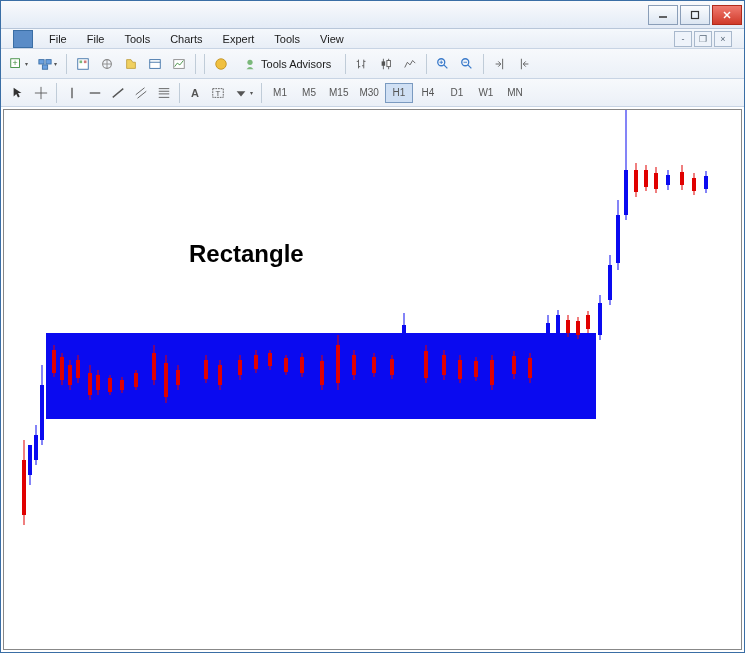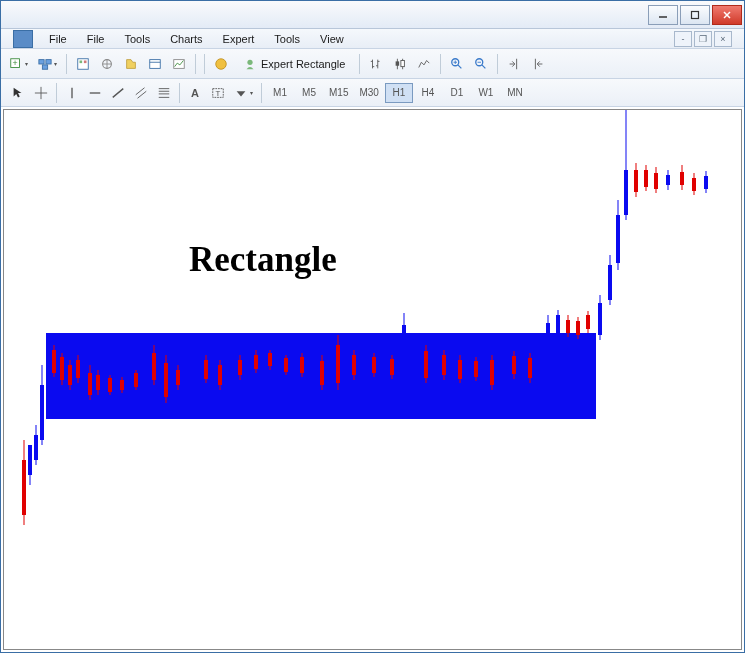--- a/index.html
+++ b/index.html
@@ -24,21 +24,21 @@
     .tool-btn { height: 22px; min-width: 22px; padding: 0 3px; border: 1px solid transparent; background: transparent; display: flex; align-items: center; justify-content: center; cursor: pointer; position: relative; }
     .tool-btn.dropdown::after { content: "▾"; font-size: 6px; margin-left: 2px; color: #555; }
     .tool-sep { width: 1px; height: 20px; background: #c0ccd8; margin: 0 3px; }
     .tool-text-btn { height: 22px; padding: 0 8px; border: 1px solid transparent; background: transparent; display: flex; align-items: center; gap: 4px; cursor: pointer; font-size: 11px; color: #1a1a1a; }
     
     .toolbar2 { height: 28px; background: linear-gradient(to bottom, #f7f9fc, #ebf0f7); display: flex; align-items: center; padding: 2px 6px; border-bottom: 1px solid #c8d4e4; gap: 1px; }
     .tf-btn { height: 20px; min-width: 28px; padding: 0 4px; border: 1px solid transparent; background: transparent; cursor: pointer; font-size: 10px; color: #555; display: flex; align-items: center; justify-content: center; }
     .tf-btn.active { border-color: #7a9ac0; background: #d0e0f4; }
     
     .chart-area { flex: 1; background: #fff; border: 1px solid #888; margin: 2px; position: relative; overflow: hidden; }
-    .chart-annotation { position: absolute; font-family: Liberation Serif, serif; font-weight: bold; font-size: 35px; color: #000; }
+    .chart-annotation { position: absolute; font-family: Liberation Sans, sans-serif; font-weight: bold; font-size: 24px; color: #000; }
     .rectangle-shape { position: absolute; background: #0a0af0; }
     .candle { position: absolute; width: 4px; }
     .candle .wick { position: absolute; left: 50%; width: 1px; transform: translateX(-50%); }
     .candle .body { position: absolute; left: 0; width: 100%; }
     .candle.red .wick { background: #e00000; }
     .candle.red .body { background: #e00000; }
     .candle.blue .wick { background: #0a0af0; }
     .candle.blue .body { background: #0a0af0; }
     
     .statusbar { height: 22px; background: linear-gradient(to bottom, #f7f9fc, #e8edf3); border-top: 1px solid #c8d4e4; display: flex; align-items: center; }
@@ -145,21 +145,21 @@
     <div class="tool-btn">
       <svg class="ico-svg" viewBox="0 0 16 16">
           <circle cx="8" cy="8" r="6" fill="#f0c040" stroke="#c09020"></circle>
         </svg>
     </div>
     <div class="tool-text-btn">
       <svg class="ico-svg" viewBox="0 0 16 16">
           <circle cx="8" cy="6" r="3" fill="#7ab87a"></circle>
           <path d="M4 14 Q8 9 12 14" fill="#7ab87a"></path>
         </svg>
-      <span>Expert Rectangle</span>
+      <span>Tools Advisors</span>
     </div>
     <div class="tool-sep"></div>
     <div class="tool-btn">
       <svg class="ico-svg" viewBox="0 0 16 16">
           <line x1="4" y1="3" x2="4" y2="13" stroke="#555"></line>
           <line x1="2" y1="5" x2="4" y2="5" stroke="#555"></line>
           <line x1="4" y1="11" x2="6" y2="11" stroke="#555"></line>
           <line x1="10" y1="3" x2="10" y2="13" stroke="#555"></line>
           <line x1="8" y1="10" x2="10" y2="10" stroke="#555"></line>
           <line x1="10" y1="5" x2="12" y2="5" stroke="#555"></line>

